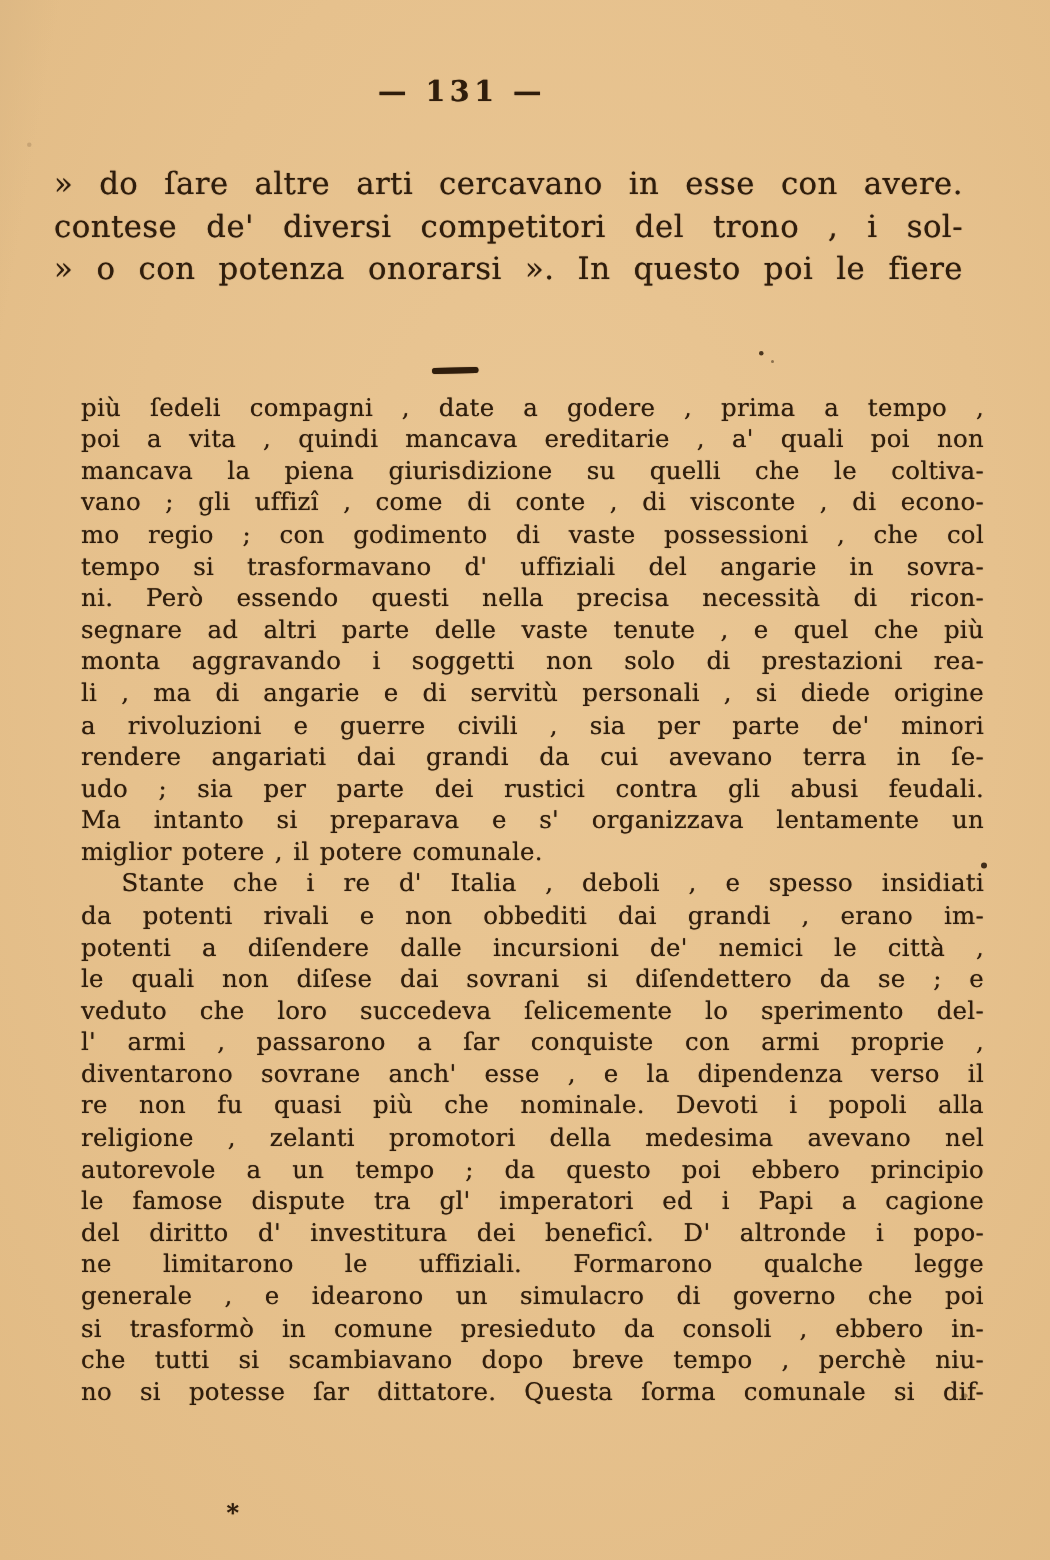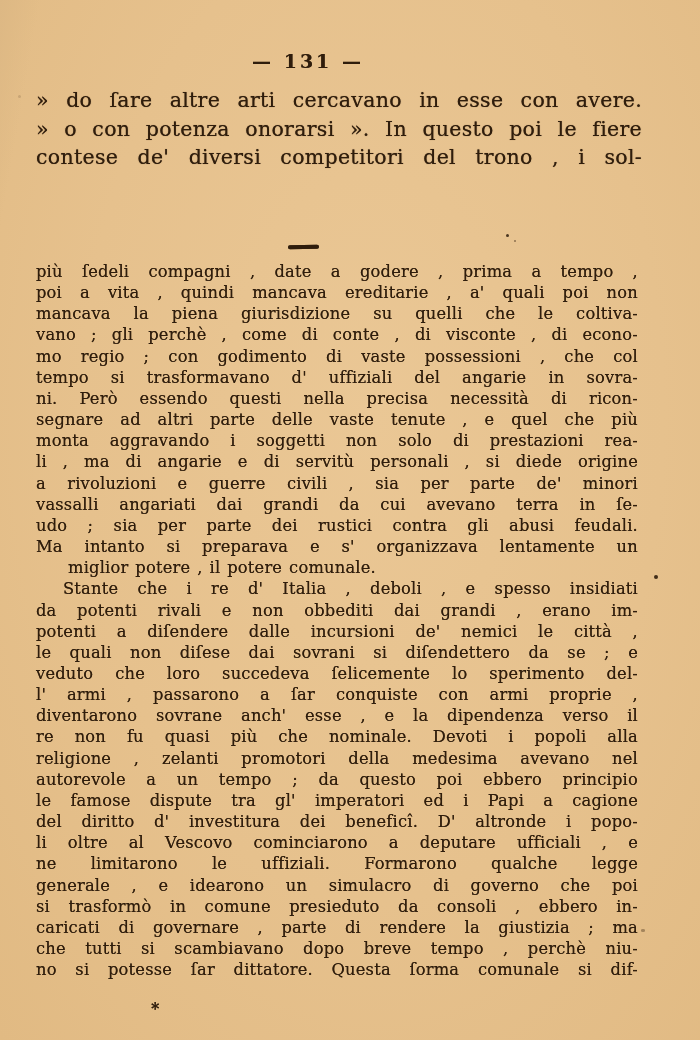--- a/index.html
+++ b/index.html
@@ -36,21 +36,21 @@
   }
   .pagenum {
     font-size: 19px;
     font-weight: 600;
     letter-spacing: 3px;
     text-shadow: 0 0 0.6px rgba(47,29,12,0.75);
   }
 
   .main-para {
     position: absolute;
-    top: 86px;
+    top: 108px;
     left: 36px;
     width: 606px;
     font-size: 20.5px;
     line-height: 28.5px;
     letter-spacing: 0.3px;
     word-spacing: 2px;
     text-shadow: 0 0 0.7px rgba(47,29,12,0.8);
   }
   .bline {
     text-align: justify;
@@ -66,33 +66,33 @@
     height: 3.6px;
     background: var(--ink);
     border-radius: 2px;
     transform: rotate(-1.2deg);
     box-shadow: 0 0 0.6px rgba(47,29,12,0.8);
   }
 
   .footnote {
     position: absolute;
     top: 261px;
-    left: 36px;
+    left: 54px;
     width: 602px;
     font-size: 16.3px;
     line-height: 21.15px;
     letter-spacing: 0.2px;
     word-spacing: 1.5px;
     text-shadow: 0 0 0.6px rgba(47,29,12,0.75);
   }
   .fline {
     text-align: justify;
     text-align-last: justify;
   }
-  .fline.endline { text-align-last: left; margin-left: 32px; }
+  .fline.endline { text-align-last: left; }
   .fline.indent { text-indent: 27px; }
 
   .asterisk {
     position: absolute;
     top: 999px;
     left: 151px;
     font-size: 16px;
     font-weight: bold;
     text-shadow: 0 0 0.6px rgba(47,29,12,0.8);
   }
@@ -112,59 +112,57 @@
 <body>
 
 <div class="paper">
 
   <div class="header">
     <span class="pagenum">— 131 —</span>
   </div>
 
   <div class="main-para">
     <div class="bline">» do ſare altre arti cercavano in esse con avere.</div>
+    <div class="bline">contese de' diversi competitori del trono , i sol-</div>
     <div class="bline">» o con potenza onorarsi ». In questo poi le fiere</div>
-    <div class="bline">contese de' diversi competitori del trono , i sol-</div>
   </div>
 
   <div class="rule"></div>
 
   <div class="footnote">
     <div class="fline">più ſedeli compagni , date a godere , prima a tempo ,</div>
     <div class="fline">poi a vita , quindi mancava ereditarie , a' quali poi non</div>
     <div class="fline">mancava la piena giurisdizione su quelli che le coltiva-</div>
-    <div class="fline">vano ; gli perchè , come di conte , di visconte , di econo-</div>
+    <div class="fline">vano ; gli uffizî , come di conte , di visconte , di econo-</div>
     <div class="fline">mo regio ; con godimento di vaste possessioni , che col</div>
     <div class="fline">tempo si trasformavano d' uffiziali del angarie in sovra-</div>
     <div class="fline">ni. Però essendo questi nella precisa necessità di ricon-</div>
     <div class="fline">segnare ad altri parte delle vaste tenute , e quel che più</div>
     <div class="fline">monta aggravando i soggetti non solo di prestazioni rea-</div>
     <div class="fline">li , ma di angarie e di servitù personali , si diede origine</div>
     <div class="fline">a rivoluzioni e guerre civili , sia per parte de' minori</div>
-    <div class="fline">vassalli angariati dai grandi da cui avevano terra in ſe-</div>
+    <div class="fline">rendere angariati dai grandi da cui avevano terra in ſe-</div>
     <div class="fline">udo ; sia per parte dei rustici contra gli abusi feudali.</div>
     <div class="fline">Ma intanto si preparava e s' organizzava lentamente un</div>
     <div class="fline endline">miglior potere , il potere comunale.</div>
     <div class="fline indent">Stante che i re d' Italia , deboli , e spesso insidiati</div>
     <div class="fline">da potenti rivali e non obbediti dai grandi , erano im-</div>
     <div class="fline">potenti a diſendere dalle incursioni de' nemici le città ,</div>
     <div class="fline">le quali non diſese dai sovrani si diſendettero da se ; e</div>
     <div class="fline">veduto che loro succedeva ſelicemente lo sperimento del-</div>
     <div class="fline">l' armi , passarono a ſar conquiste con armi proprie ,</div>
     <div class="fline">diventarono sovrane anch' esse , e la dipendenza verso il</div>
     <div class="fline">re non fu quasi più che nominale. Devoti i popoli alla</div>
     <div class="fline">religione , zelanti promotori della medesima avevano nel</div>
     <div class="fline">autorevole a un tempo ; da questo poi ebbero principio</div>
     <div class="fline">le famose dispute tra gl' imperatori ed i Papi a cagione</div>
     <div class="fline">del diritto d' investitura dei beneficî. D' altronde i popo-</div>
-    <div class="fline">li oltre al Vescovo cominciarono a deputare ufficiali , e</div>
     <div class="fline">ne limitarono le uffiziali. Formarono qualche legge</div>
     <div class="fline">generale , e idearono un simulacro di governo che poi</div>
     <div class="fline">si trasformò in comune presieduto da consoli , ebbero in-</div>
-    <div class="fline">caricati di governare , parte di rendere la giustizia ; ma</div>
     <div class="fline">che tutti si scambiavano dopo breve tempo , perchè niu-</div>
     <div class="fline">no si potesse ſar dittatore. Questa ſorma comunale si dif-</div>
   </div>
 
   <div class="asterisk">*</div>
 
   <div class="speck s1"></div>
   <div class="speck s2"></div>
   <div class="speck s3"></div>
   <div class="speck s4"></div>

